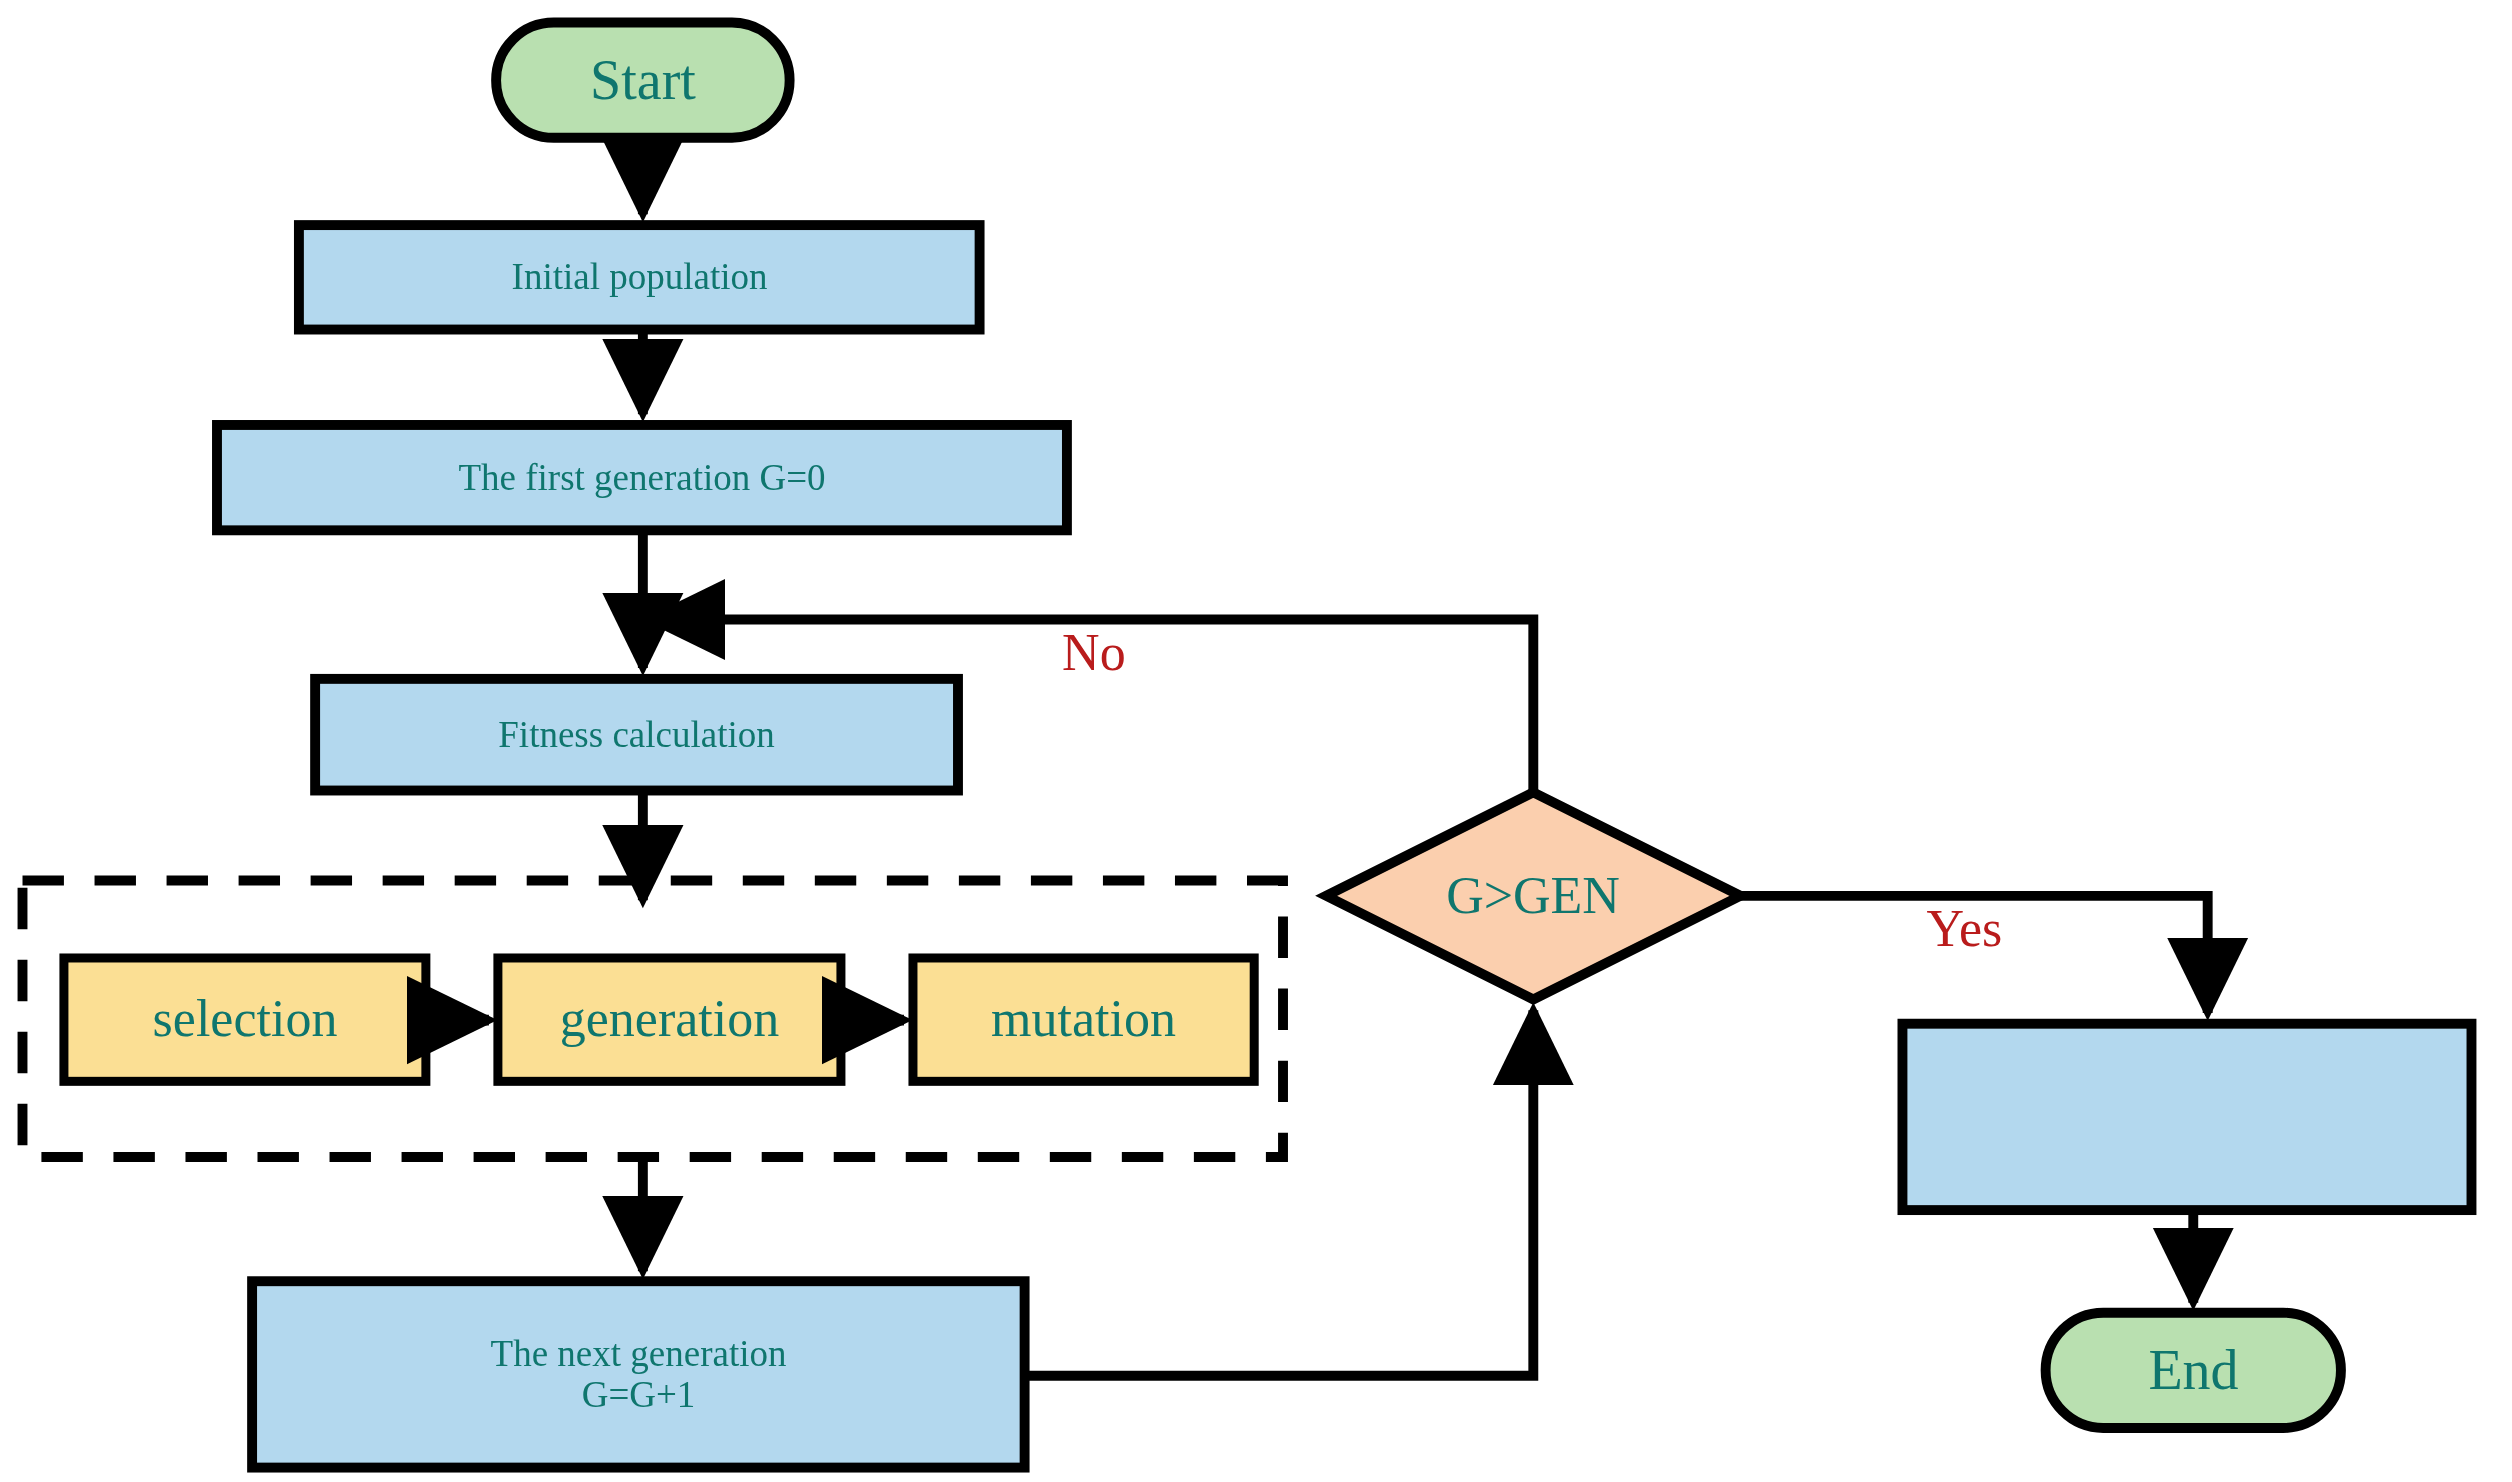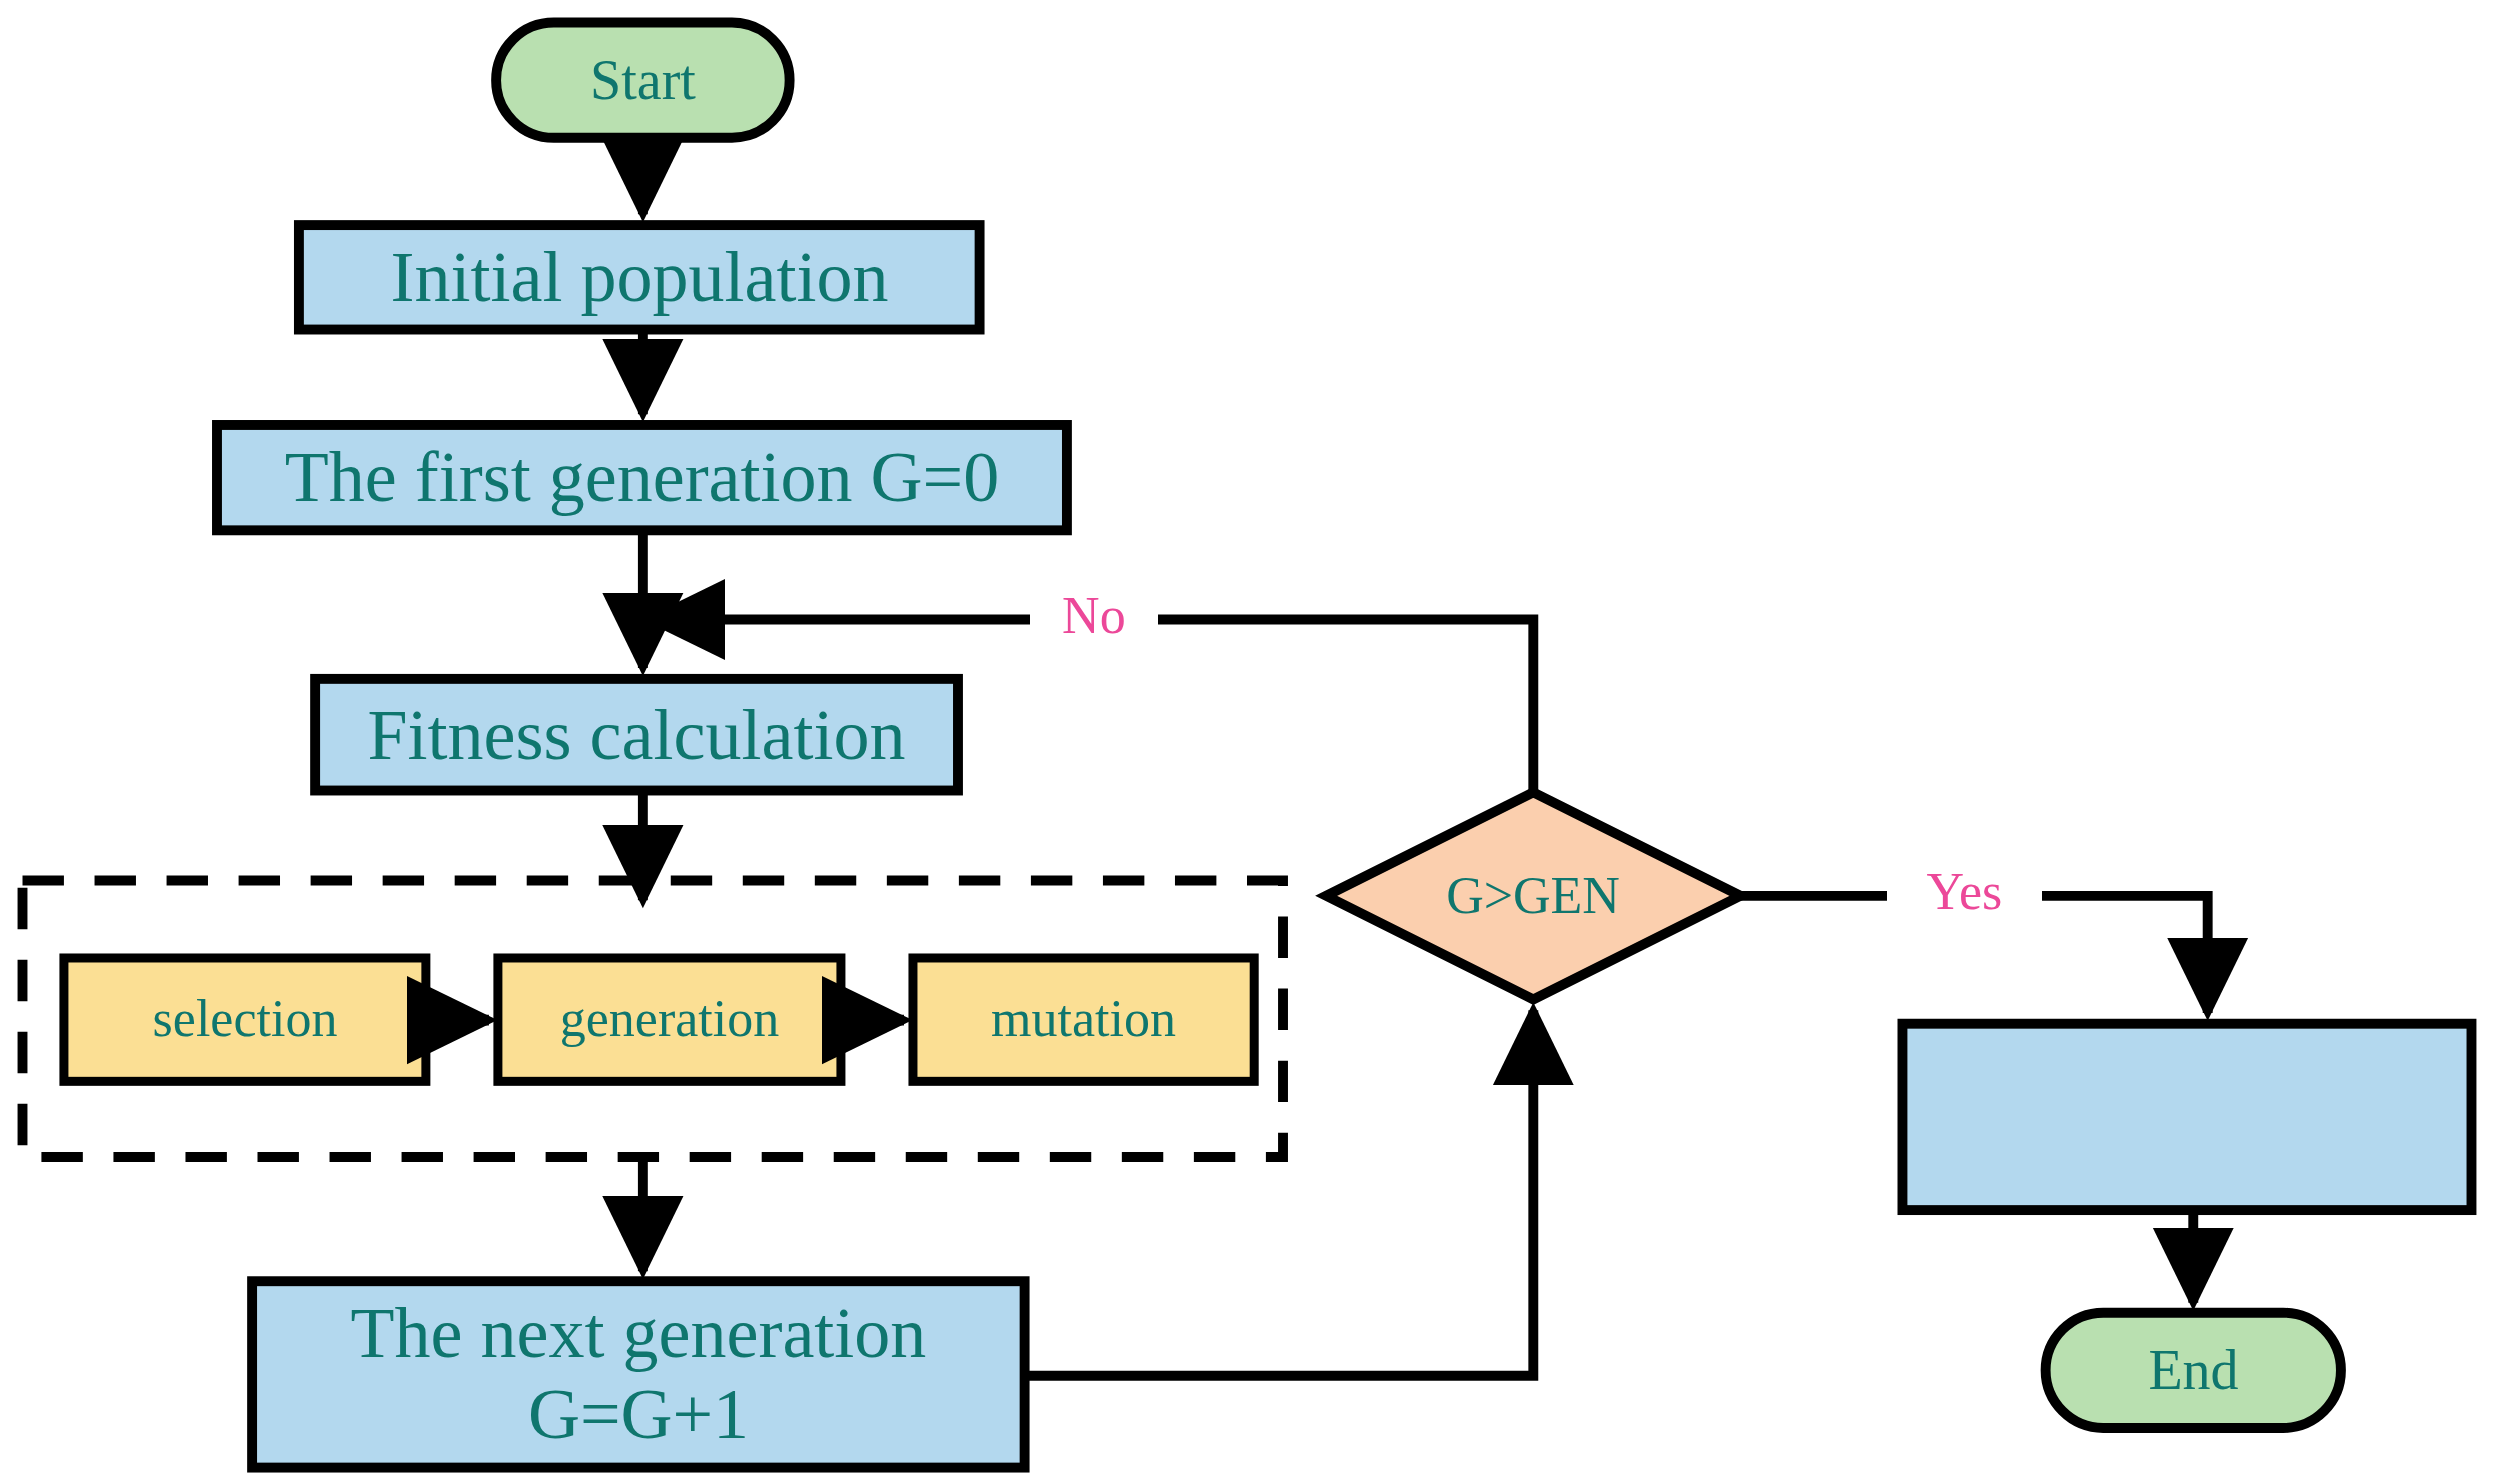--- a/index.html
+++ b/index.html
@@ -29,31 +29,32 @@
     display: flex;
     align-items: center;
     justify-content: center;
     text-align: center;
     color: #0f766e;
     line-height: 1.12;
     pointer-events: none;
     white-space: pre-line;
   }
   .terminal-label { font-size: 56px; }
-  .process-label  { font-size: 72px; }
+  .process-label  { font-size: 37px; }
   .op-label       { font-size: 52px; }
   .decision-label { font-size: 52px; }
   .edge-label {
     position: absolute;
     font-size: 52px;
-    color: #ec4899;
+    color: #b91c1c;
     background: #ffffff;
     line-height: 1;
     text-align: center;
     padding: 0 5.4px;
+    margin-top: 37px;
   }
 </style>
 </head>
 <body>
 
 <div id="canvas">
 
   <svg id="flow-svg" viewBox="0 0 2790 1646">
     <defs>
       <marker id="arrowhead" markerWidth="9" markerHeight="9" refX="7.6" refY="4.5" orient="auto" markerUnits="strokeWidth">

